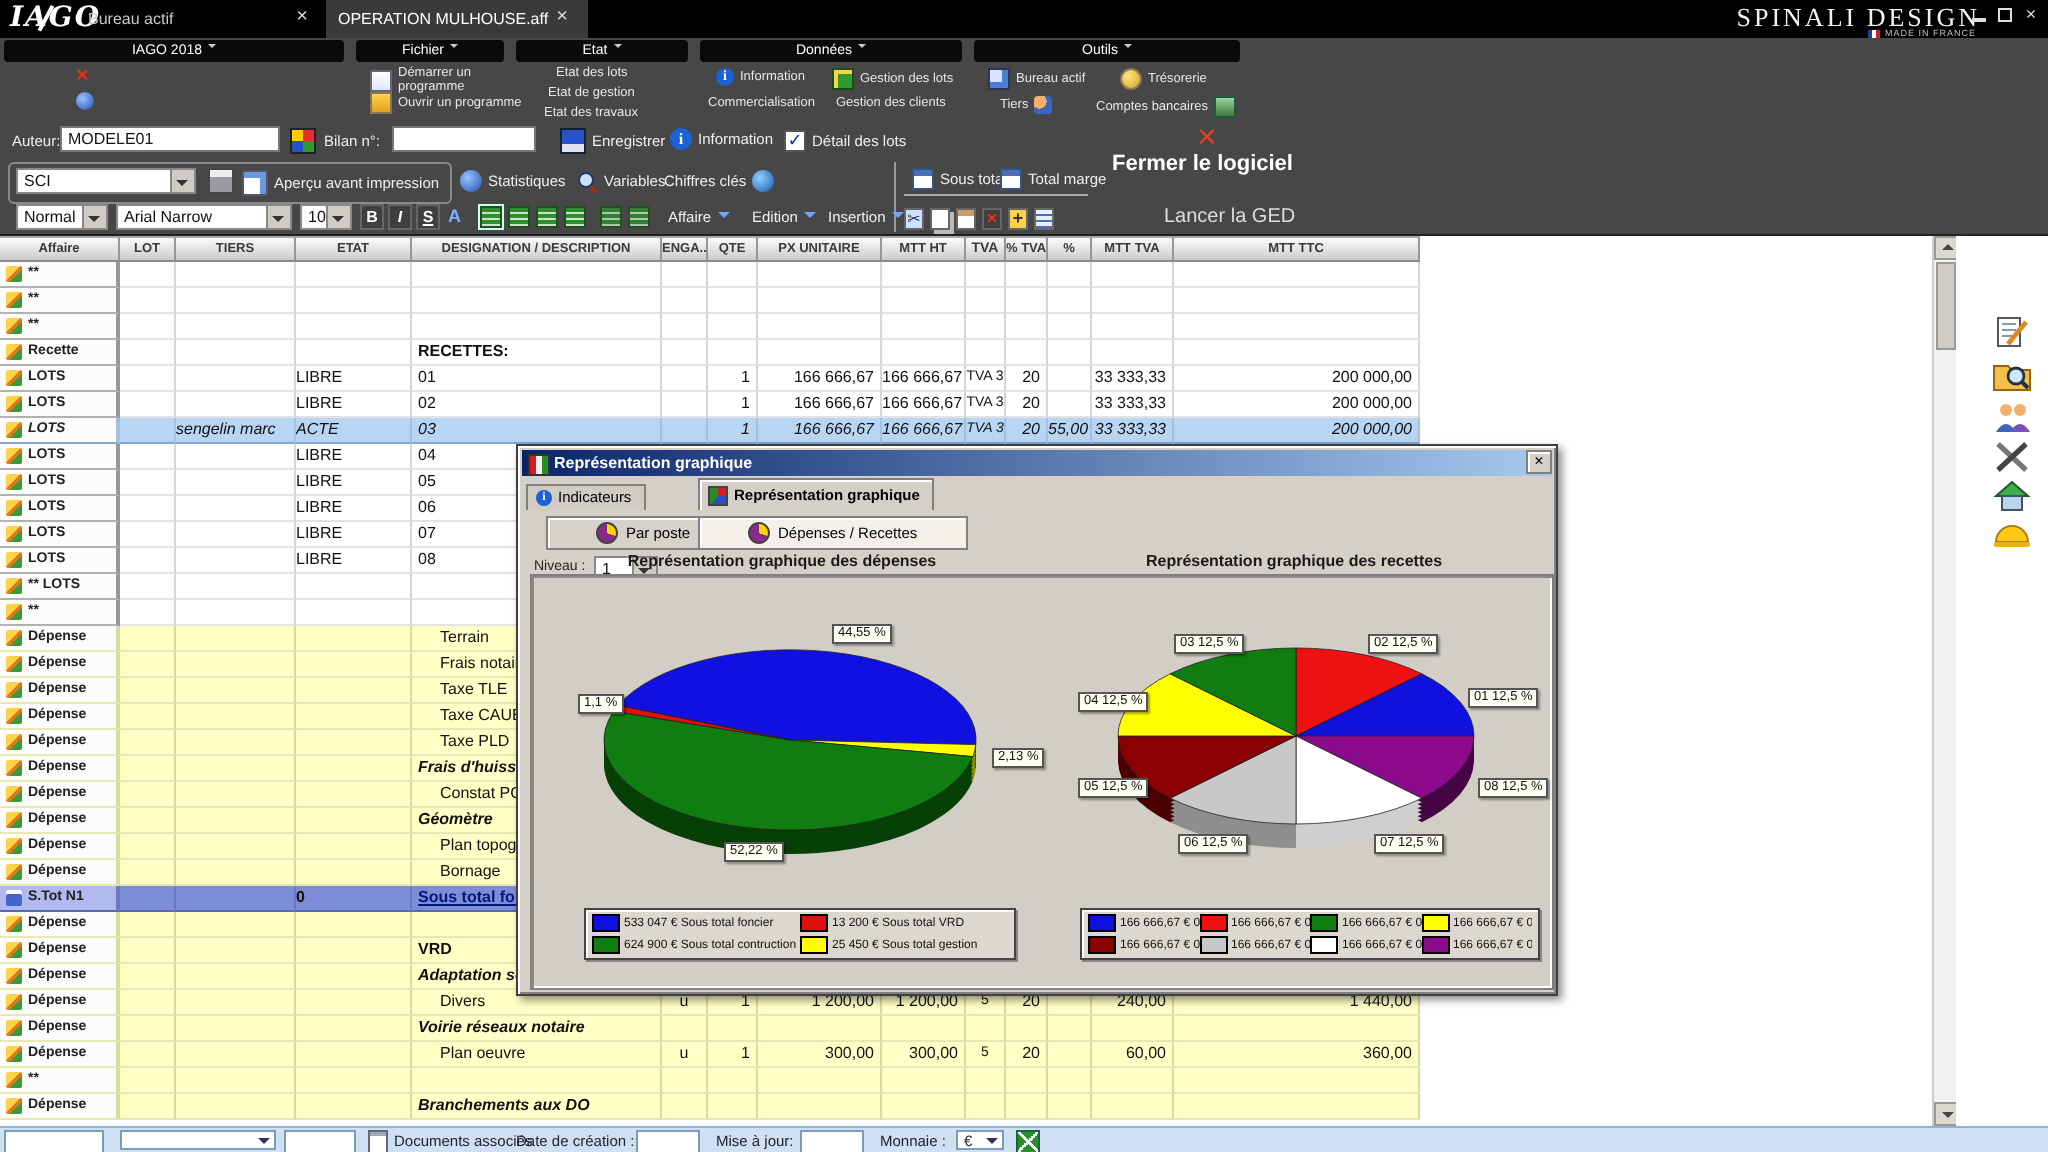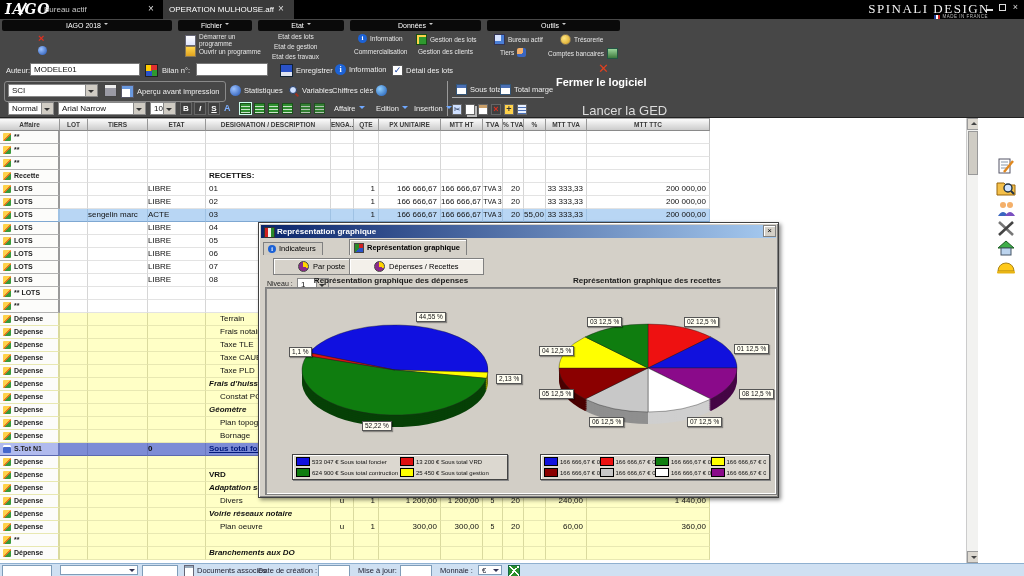--- a/index.html
+++ b/index.html
@@ -65,21 +65,21 @@
   .ico-mag{position:relative;}
   .ico-mag::before{content:"";position:absolute;left:1px;top:1px;width:6px;height:6px;border:1.5px solid #223a66;border-radius:50%;background:#cfe0ff;}
   .ico-mag::after{content:"";position:absolute;right:0;bottom:0;width:4px;height:1.8px;background:#a03020;transform:rotate(45deg);}
   .ico-key{background:radial-gradient(circle at 35% 35%,#8fd0ff,#1a55b0);border-radius:50%;}
   .ico-sheet{background:#fff;border:1px solid #357;box-shadow:inset 0 3px 0 #4a6fb5;width:9px;height:9px;}
   .vsep{position:absolute;width:1px;background:#9a9a9a;}
   .hsep{position:absolute;height:1px;background:#aaa;}
   .fermer{position:absolute;color:#fff;font-weight:bold;font-size:11px;white-space:nowrap;cursor:pointer;}
   .fermer-x{position:absolute;color:#e04020;font-weight:bold;font-size:13px;cursor:pointer;}
   .fermer-x::before{content:"\2715";}
-  .ged{position:absolute;color:#ddd;font-size:13px;cursor:pointer;}
+  .ged{position:absolute;color:#ddd;font-size:10px;cursor:pointer;}
   .fbtn{position:absolute;width:12px;height:13px;background:#3f3f3f;color:#fff;border:1px solid #666;font-size:8px;line-height:12px;text-align:center;font-weight:bold;box-sizing:border-box;cursor:pointer;}
   .colorA{position:absolute;color:#7fb0ff;font-weight:bold;font-size:9px;cursor:pointer;}
   .ico-green{position:absolute;width:11px;height:11px;background:#2f8f2f;border:1px solid #1a521a;box-sizing:border-box;
     background-image:repeating-linear-gradient(0deg,rgba(255,255,255,.75) 0 1px,transparent 1px 3px);cursor:pointer;}
   .dd{position:absolute;color:#f0f0f0;font-size:7.5px;white-space:nowrap;cursor:pointer;}
   .dd::after{content:"";display:inline-block;margin-left:3px;border:3px solid transparent;border-top-color:#6fa8ff;vertical-align:-1px;}
   .mini{position:absolute;width:10px;height:11px;border:1px solid #666;box-sizing:border-box;cursor:pointer;}
   .mi-cut{background:#cfe0ff;color:#235;font-size:8px;line-height:9px;text-align:center;}
   .mi-cut::before{content:"\2702";}
   .mi-copy{background:#fff;box-shadow:2px 2px 0 #bbb;}
@@ -105,21 +105,21 @@
     padding-left:3px;font-size:7px;font-weight:bold;color:#222;}
   .row-ico{width:8px;height:8px;flex:0 0 auto;border-radius:1px;
     background:linear-gradient(135deg,#ffd24a 0 45%,#e07820 45% 62%,#3a9a3a 62% 100%);}
   .row-ico.st-ico{background:#4466cc;box-shadow:inset 0 2px 0 #fff;}
   .num{text-align:right;padding-right:3px;} .ctr{text-align:center;}
   .des{padding-left:3px;} .des.ind{padding-left:14px;}
   .ds-b{font-weight:bold;} .ds-bi{font-weight:bold;font-style:italic;}
   .ds-bu{font-weight:bold;text-decoration:underline;color:#00187c;}
   .bg-y .cell{background:#ffffc6;border-right-color:#dada9e;border-bottom-color:#e8e8b2;}
   .bg-y .cell.c0{background:#fcfcfa;}
-  .bg-sel .cell{background:#b8d6f4;border-right-color:#9fc2e4;border-bottom-color:#7fa8d2;}
+  .bg-sel .cell{background:#b8d6f4;border-right-color:#9fc2e4;border-bottom-color:#7fa8d2;font-style:italic;}
   .bg-sel .cell.c0{background:#fcfcfa;}
   .bg-st .cell{background:#7d8cd6;border-right-color:#6a78c0;border-bottom-color:#5a68b0;font-weight:bold;}
   .bg-st .cell.c0{background:#b0baee;}
   
   .vscroll{position:absolute;left:966px;top:118px;width:12px;height:445px;background:#f2f2f0;border-left:1px solid #ccc;z-index:4;}
   .sbtn{position:absolute;left:0;width:12px;height:12px;background:#dcd8d0;border:1px solid #999;box-sizing:border-box;}
   .sbtn::after{content:"";position:absolute;left:3px;border:3px solid transparent;}
   .sb-up{top:0;} .sb-up::after{top:3px;border-bottom-color:#444;border-top:none;}
   .sb-dn{bottom:0;} .sb-dn::after{top:4px;border-top-color:#444;border-bottom:none;}
   .sthumb{position:absolute;left:1px;top:13px;width:10px;height:44px;background:#cfccc4;border:1px solid #999;box-sizing:border-box;}

